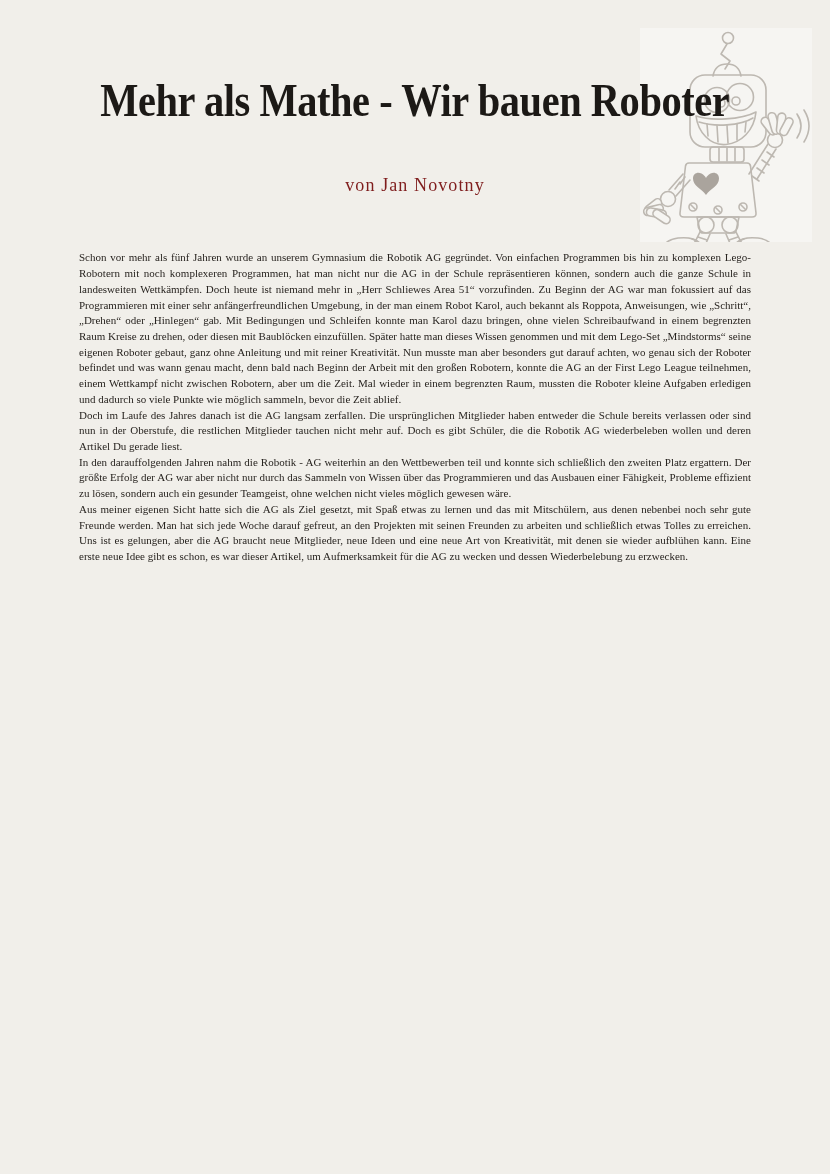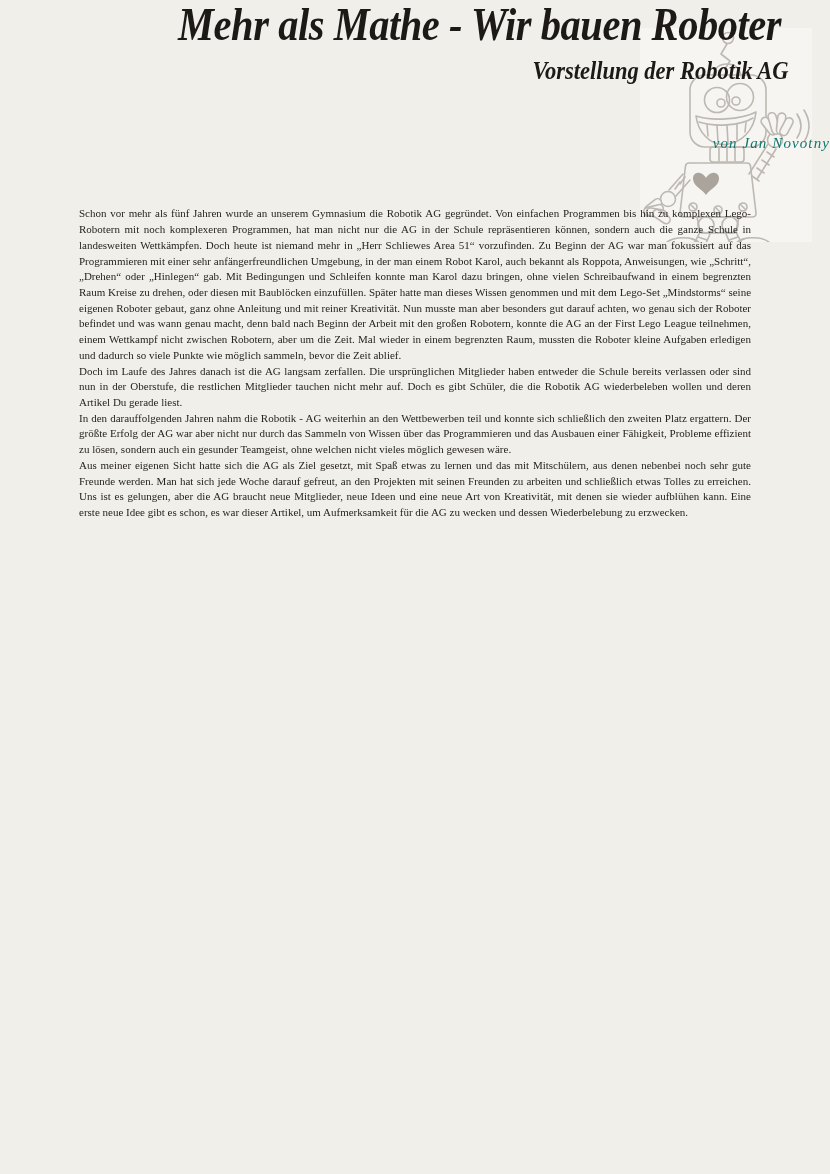--- a/index.html
+++ b/index.html
@@ -19,23 +19,23 @@
     width: 172px;
     height: 214px;
     background: #f6f5f2;
     z-index: 1;
   }
   .robot-box svg { display: block; width: 100%; height: 100%; }
 
   header {
     position: relative;
     z-index: 2;
-    text-align: right;
+    padding-top: 76px;
+    text-align: center;
     white-space: nowrap;
-    font-style: italic;
   }
   .title {
     display: inline-block;
     margin: 0;
     font-size: 47px;
     font-weight: 600;
     letter-spacing: -0.5px;
     color: #1c1916;
     transform: scaleX(0.86);
     transform-origin: 50% 50%;
@@ -45,23 +45,23 @@
     display: block;
     margin: 8px 0 0 0;
     font-size: 25px;
     font-weight: 600;
     color: #1c1916;
     transform: scaleX(0.9);
     transform-origin: 50% 50%;
   }
   .byline {
     margin-top: 50px;
-    font-size: 15px;
+    font-size: 18px;
     letter-spacing: 1.1px;
-    color: #0f766e;
+    color: #7f1d1d;
   }
 
   article {
     position: relative;
     z-index: 2;
     margin: 54px 79px 0 79px;
     width: 672px;
     text-align: justify;
     font-size: 11px;
     line-height: 1.43;
@@ -190,23 +190,20 @@
           <line x1="120" y1="228" x2="120" y2="234"></line>
           <line x1="112" y1="228" x2="112" y2="234"></line>
           <line x1="104" y1="228" x2="104" y2="234"></line>
         </g>
       </g>
     </svg>
   </div>
 
   <header>
     <h1 class="title">Mehr als Mathe - Wir bauen Roboter</h1>
-    <div>
-      <h2 class="subtitle">Vorstellung der Robotik AG</h2>
-    </div>
     <div class="byline">von Jan Novotny</div>
   </header>
 
   <article>
     <p>Schon vor mehr als fünf Jahren wurde an unserem Gymnasium die Robotik AG gegründet. Von einfachen Programmen bis hin zu komplexen Lego-Robotern mit noch komplexeren Programmen, hat man nicht nur die AG in der Schule repräsentieren können, sondern auch die ganze Schule in landesweiten Wettkämpfen. Doch heute ist niemand mehr in „Herr Schliewes Area 51“ vorzufinden. Zu Beginn der AG war man fokussiert auf das Programmieren mit einer sehr anfängerfreundlichen Umgebung, in der man einem Robot Karol, auch bekannt als Roppota, Anweisungen, wie „Schritt“, „Drehen“ oder „Hinlegen“ gab. Mit Bedingungen und Schleifen konnte man Karol dazu bringen, ohne vielen Schreibaufwand in einem begrenzten Raum Kreise zu drehen, oder diesen mit Baublöcken einzufüllen. Später hatte man dieses Wissen genommen und mit dem Lego-Set „Mindstorms“ seine eigenen Roboter gebaut, ganz ohne Anleitung und mit reiner Kreativität. Nun musste man aber besonders gut darauf achten, wo genau sich der Roboter befindet und was wann genau macht, denn bald nach Beginn der Arbeit mit den großen Robotern, konnte die AG an der First Lego League teilnehmen, einem Wettkampf nicht zwischen Robotern, aber um die Zeit. Mal wieder in einem begrenzten Raum, mussten die Roboter kleine Aufgaben erledigen und dadurch so viele Punkte wie möglich sammeln, bevor die Zeit ablief.</p>
     <p>Doch im Laufe des Jahres danach ist die AG langsam zerfallen. Die ursprünglichen Mitglieder haben entweder die Schule bereits verlassen oder sind nun in der Oberstufe, die restlichen Mitglieder tauchen nicht mehr auf. Doch es gibt Schüler, die die Robotik AG wiederbeleben wollen und deren Artikel Du gerade liest.</p>
     <p>In den darauffolgenden Jahren nahm die Robotik - AG weiterhin an den Wettbewerben teil und konnte sich schließlich den zweiten Platz ergattern. Der größte Erfolg der AG war aber nicht nur durch das Sammeln von Wissen über das Programmieren und das Ausbauen einer Fähigkeit, Probleme effizient zu lösen, sondern auch ein gesunder Teamgeist, ohne welchen nicht vieles möglich gewesen wäre.</p>
     <p>Aus meiner eigenen Sicht hatte sich die AG als Ziel gesetzt, mit Spaß etwas zu lernen und das mit Mitschülern, aus denen nebenbei noch sehr gute Freunde werden. Man hat sich jede Woche darauf gefreut, an den Projekten mit seinen Freunden zu arbeiten und schließlich etwas Tolles zu erreichen. Uns ist es gelungen, aber die AG braucht neue Mitglieder, neue Ideen und eine neue Art von Kreativität, mit denen sie wieder aufblühen kann. Eine erste neue Idee gibt es schon, es war dieser Artikel, um Aufmerksamkeit für die AG zu wecken und dessen Wiederbelebung zu erzwecken.</p>
   </article>
 

